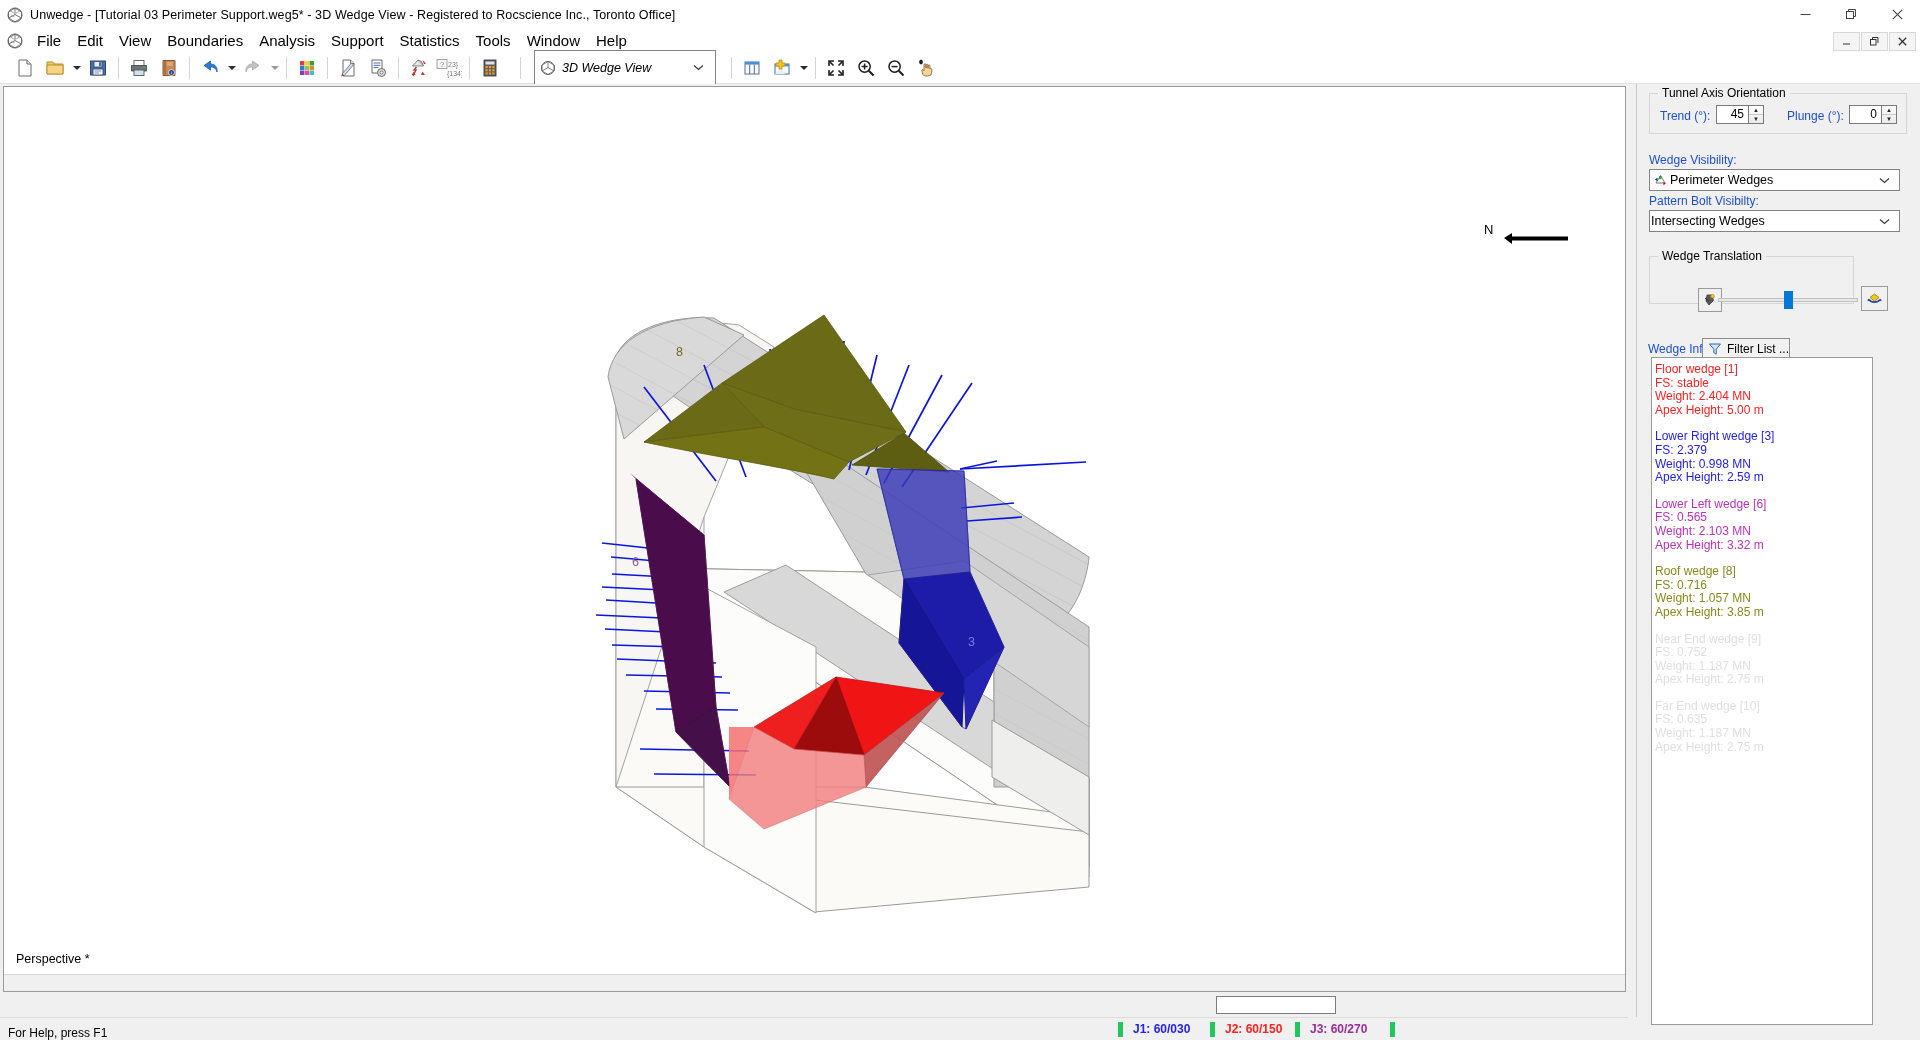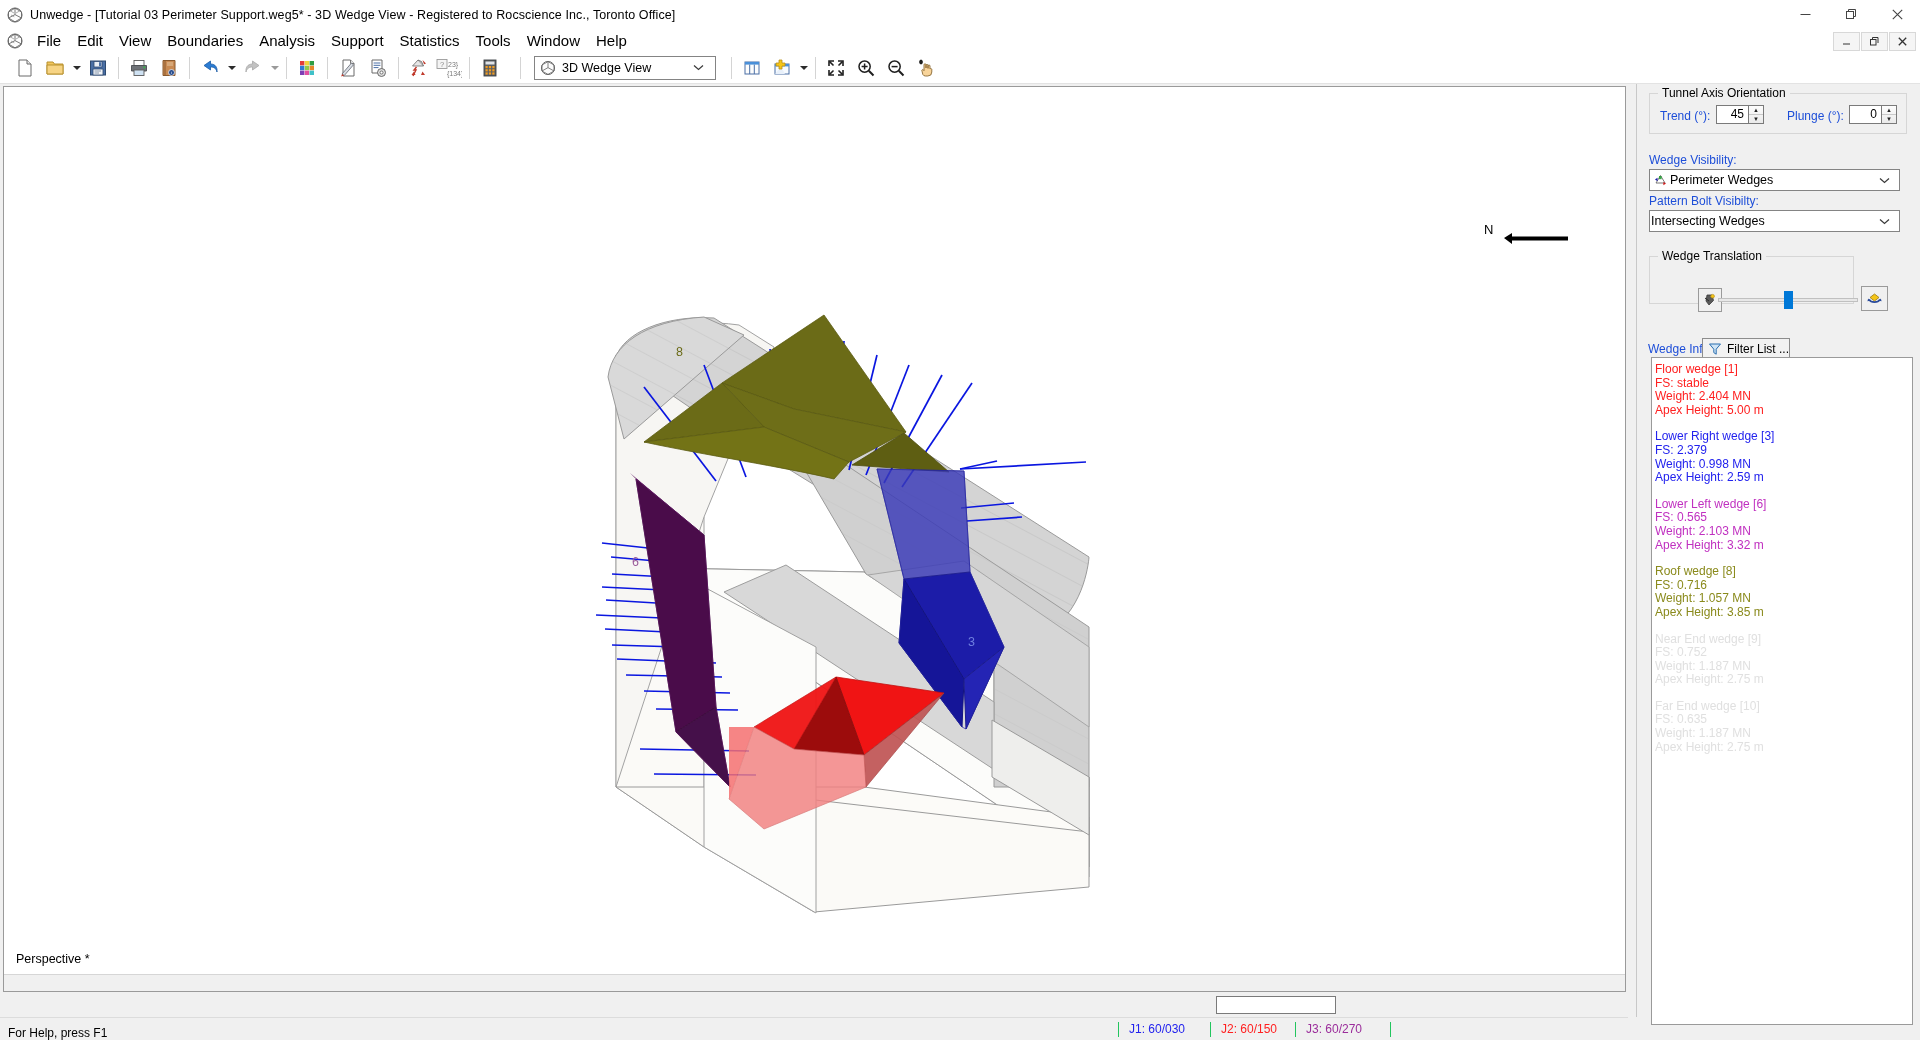--- a/index.html
+++ b/index.html
@@ -61,22 +61,22 @@
   }
   .tb-arrow {
     width: 13px; height: 28px; display: flex; align-items: center; justify-content: center;
     flex: 0 0 auto;
   }
   .tb-sep { width: 1px; height: 22px; background: #d4d4d4; margin: 0 5px; flex: 0 0 auto; }
   .tb-gap { width: 10px; flex: 0 0 auto; }
 
   
   #view-combo {
-    width: 182px; height: 24px; background: #fff; border: 1px solid #848484;
-    display: flex; align-items: center; margin-left: 8px; flex: 0 0 auto;
+    width: 182px; height: 36px; background: #fff; border: 1px solid #848484;
+    display: flex; align-items: center; margin-left: 8px; flex: 0 0 auto; font-style: italic;
   }
   #view-combo .cbicon { width: 16px; height: 16px; margin: 0 6px 0 5px; flex:0 0 auto;}
   #view-combo .cbtext { font-size: 12.5px; color: #000; flex: 1; white-space: nowrap;}
   #view-combo .cbarrow { width: 22px; text-align: center; color: #3a3a3a; font-size: 10px; }
 
   
   #mdi-client {
     position: absolute; top: 84px; left: 0; width: 1636px; height: 933px;
     background: #f0f0f0;
   }
@@ -161,21 +161,21 @@
   }
 
   #filter-btn {
     position: absolute; left: 1702px; top: 338px; width: 88px; height: 21px;
     border: 1px solid #8d8d8d; background: #f2f2f2;
     display: flex; align-items: center; gap: 5px; padding-left: 5px;
   }
   #filter-btn .ft { font-size: 12px; color: #000; }
 
   #wedge-list {
-    position: absolute; left: 1651px; top: 357px; width: 262px; height: 668px;
+    position: absolute; left: 1651px; top: 357px; width: 222px; height: 668px;
     background: #fff; border: 1px solid #9a9a9a; overflow: hidden;
     padding: 5px 16px 0 3px;
   }
   .wedge-block { margin-bottom: 13px; line-height: 13.6px; font-size: 12px; }
   .wedge-block div { white-space: nowrap; }
 
   #splitter {
     position: absolute; left: 1629px; top: 84px; width: 8px; height: 933px;
     background: #f0f0f0;
   }
@@ -191,21 +191,21 @@
 
   
   #statusbar {
     position: absolute; top: 1017px; left: 0; width: 1628px; height: 23px;
     background: #f0f0f0; border-top: 1px solid #dcdcdc;
     display: flex; align-items: flex-end;
   }
   #status-help { margin-left: 8px; font-size: 12px; color: #000; }
   .jpane {
     position: absolute; top: 4px; height: 15px; font-size: 12px;
-    border-left: 1px solid #22c55e; padding-left: 10px; line-height: 15px;
+    border-left: 5px solid #22c55e; padding-left: 10px; line-height: 15px; font-weight: bold;
   }
 
   svg { display: block; }
 </style>
 </head>
 <body>
 
 <div id="titlebar">
   <span id="app-icon">
     <svg width="16" height="16" viewBox="0 0 16 16">

